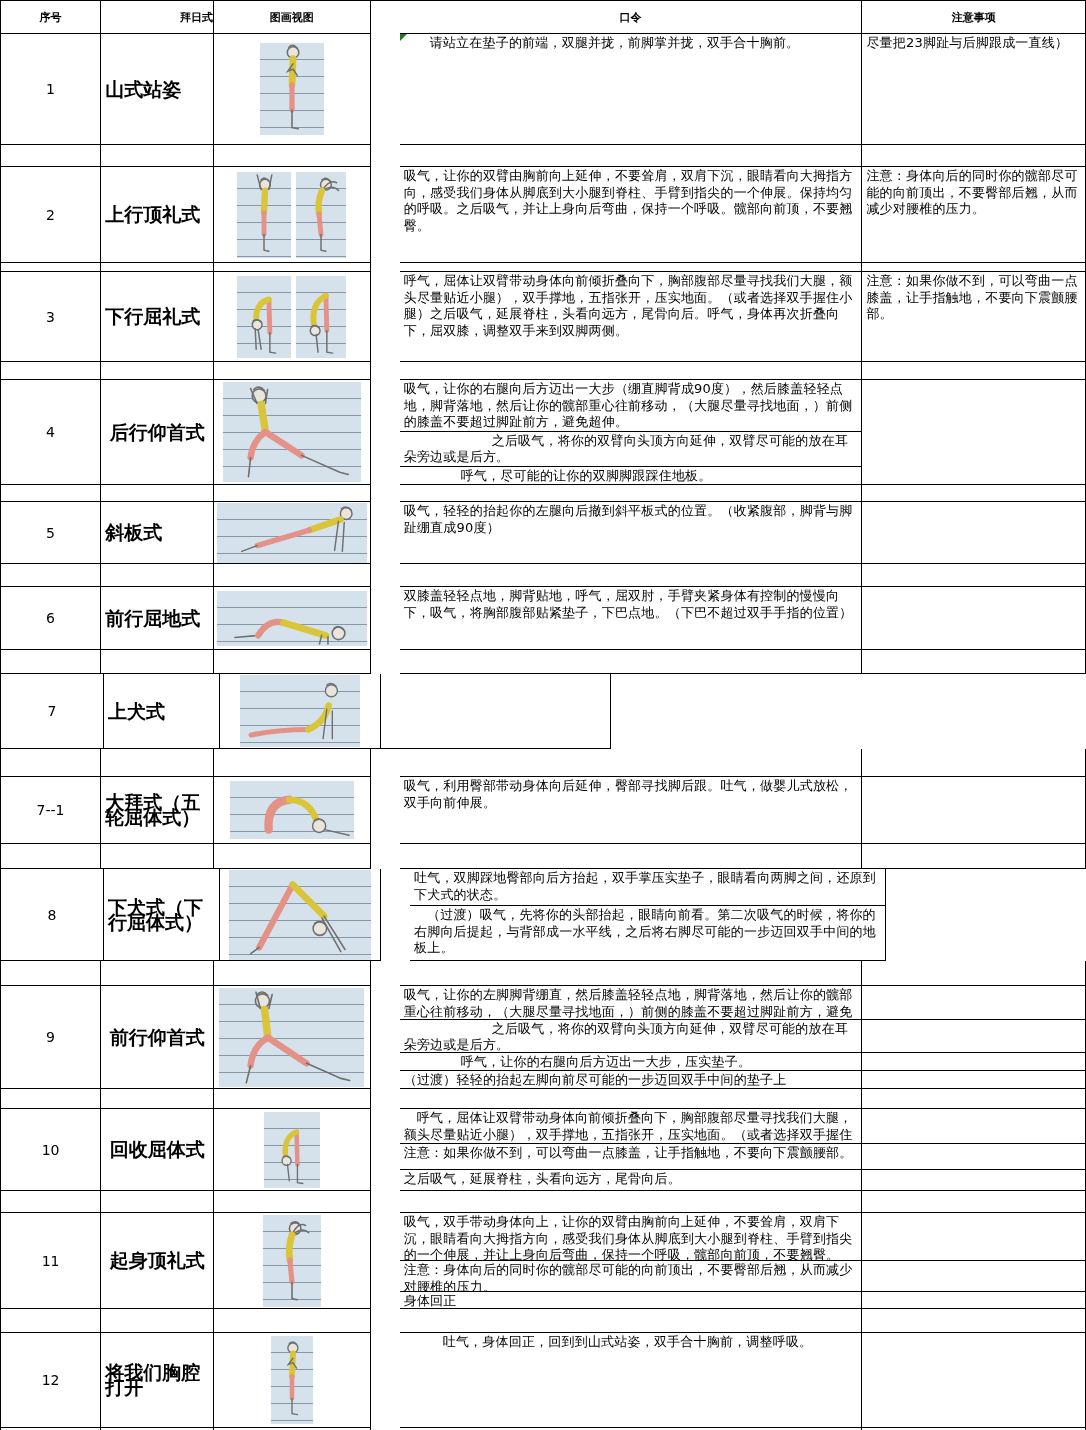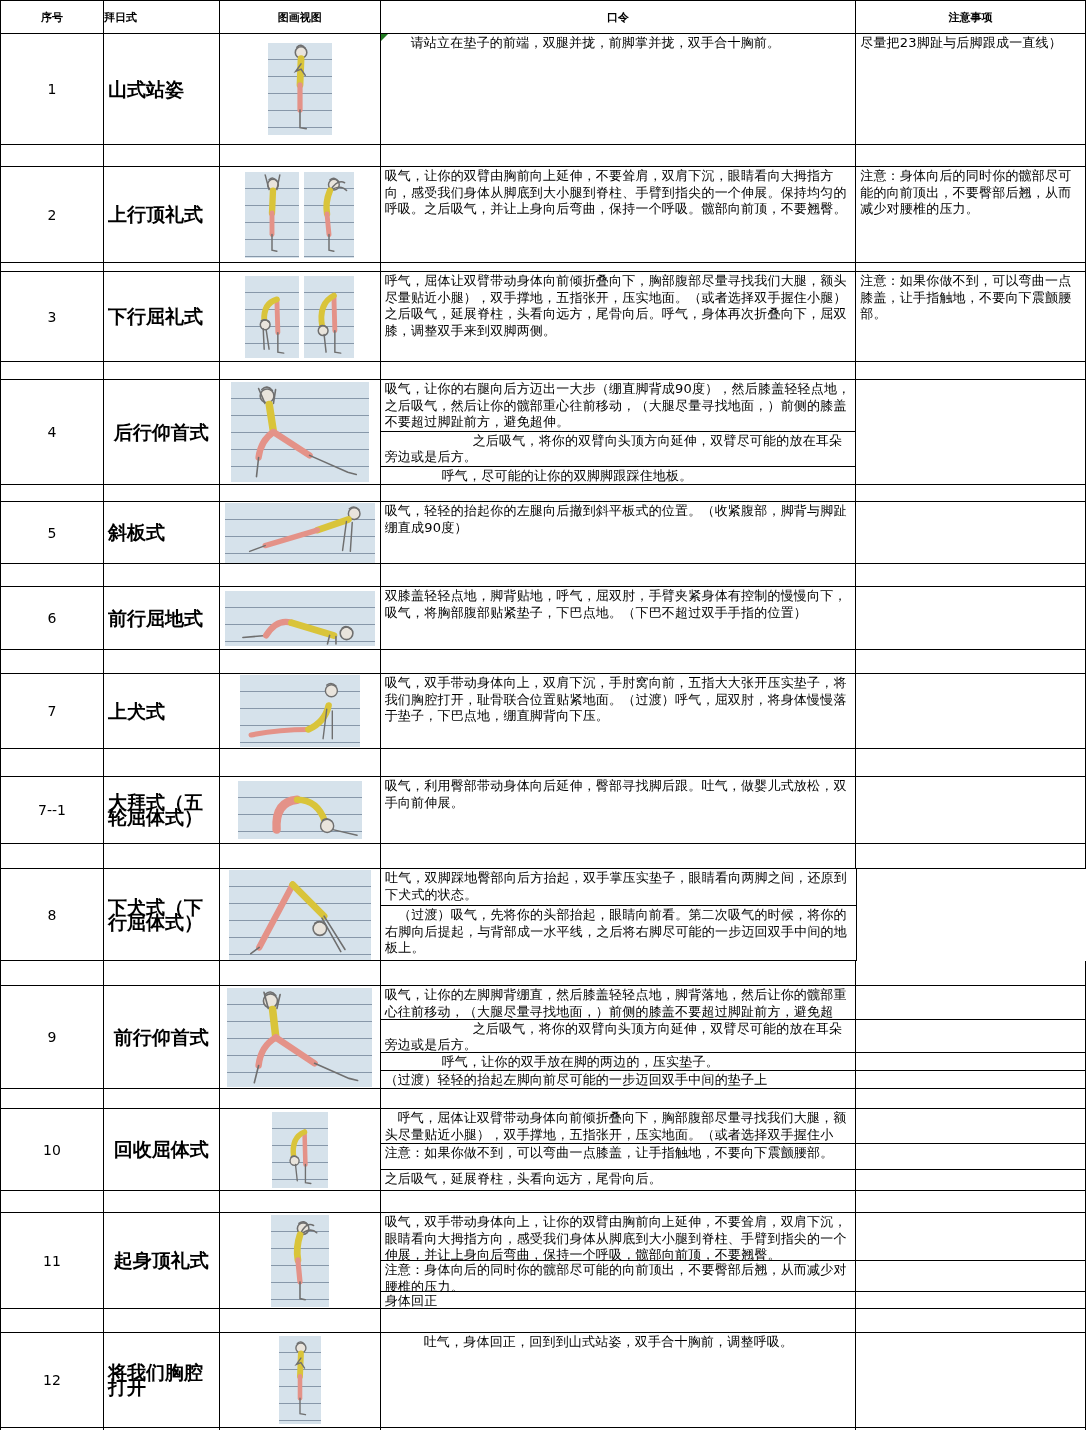--- a/index.html
+++ b/index.html
@@ -3,21 +3,21 @@
 <meta charset="utf-8">
 <style>
   html,body{margin:0;padding:0;background:#fff;font-family:"DejaVu Sans","Liberation Sans",sans-serif;color:#000;}
   .sheet{position:relative;width:1086px;height:1430px;border-left:1px solid #000;border-top:1px solid #000;box-sizing:border-box;overflow:hidden;background:#fff;}
   .row{display:flex;width:100%;}
   .c{border-right:1px solid #000;border-bottom:1px solid #000;box-sizing:border-box;position:relative;overflow:hidden;background:#fff;}
   .c1{width:103px;display:flex;align-items:center;justify-content:center;font-size:14px;}
   .c2{width:116px;display:flex;align-items:center;padding:0 4px;font-weight:bold;font-size:19px;line-height:15px;}
   .c2.ctr{justify-content:center;text-align:center;}
   .c3{width:161px;display:flex;align-items:center;justify-content:center;gap:5px;}
-  .c4{width:476px;display:flex;flex-direction:column;}
+  .c4{width:476px;display:flex;flex-direction:column;margin-left:29px;}
   .c5{width:230px;display:flex;flex-direction:column;font-size:13px;}
   .hdr .c{font-weight:bold;font-size:11px;display:flex;align-items:center;justify-content:center;padding:0;}
   .sub{flex:1;padding:1px 3px 0 4px;box-sizing:border-box;font-size:13px;line-height:16.5px;letter-spacing:0.2px;overflow:hidden;}
   .sub + .sub{border-top:1px solid #000;}
   .vc{display:flex;align-items:flex-start;}
   .vc > span{display:block;width:100%;}
   .ti1{text-indent:13px;} .ti2{text-indent:26px;} .ti3{text-indent:39px;} .ti4{text-indent:57px;} .ti5{text-indent:88px;}
   b.pfx{font-weight:normal;}
   .img{background:#d6e2eb;background-image:repeating-linear-gradient(to bottom,transparent 0 16px,rgba(70,90,115,.55) 16px 17px);display:flex;align-items:center;justify-content:center;}
   .img svg{width:100%;height:100%;}
@@ -28,21 +28,21 @@
 </head>
 <body>
 
 <div class="sheet">
 
   <div class="row hdr" style="height:33px">
     <div class="c c1">
         <span>序号</span>
       </div>
     <div class="c c2">
-        <span style="width:100%;text-align:left">拜日式</span>
+        <span style="width:100%;text-align:right">拜日式</span>
       </div>
     <div class="c c3">
         <span>图画视图</span>
       </div>
     <div class="c c4" style="align-items:center;justify-content:center;flex-direction:row">
         <span>口令</span>
       </div>
     <div class="c c5" style="justify-content:center;flex-direction:row">
         <span>注意事项</span>
       </div>
@@ -207,21 +207,21 @@
           <path d="M36 20l4 26" stroke="#d9c43a" stroke-width="7"></path>
           <path d="M40 46q-12 8-14 24" stroke="#e49288" stroke-width="6"></path>
           <path d="M26 70l-2 18"></path>
           <path d="M40 46l34 22" stroke="#e49288" stroke-width="6"></path>
           <path d="M74 68l36 16l8 2"></path>
             </g>
           </svg>
       </div>
     </div>
     <div class="c c4">
-      <div class="sub" style="flex:3">吸气，让你的右腿向后方迈出一大步（绷直脚背成90度），然后膝盖轻轻点地，之后吸气，然后让你的髋部重心往前移动，（大腿尽量寻找地面，）前侧的膝盖不要超过脚趾前方，避免超伸。</div>
+      <div class="sub" style="flex:3">吸气，让你的右腿向后方迈出一大步（绷直脚背成90度），然后膝盖轻轻点地，脚背落地，然后让你的髋部重心往前移动，（大腿尽量寻找地面，）前侧的膝盖不要超过脚趾前方，避免超伸。</div>
       <div class="sub ti5" style="flex:2">之后吸气，将你的双臂向头顶方向延伸，双臂尽可能的放在耳朵旁边或是后方。</div>
       <div class="sub ti4" style="flex:1">呼气，尽可能的让你的双脚脚跟踩住地板。</div>
     </div>
     <div class="c c5">
         <div class="sub"></div>
       </div>
   </div>
 
   <div class="row sp" style="height:17px">
       <div class="c c1"></div>
@@ -317,23 +317,20 @@
         <svg viewBox="0 0 130 76">
             <g fill="none" stroke="#6f6f6f" stroke-width="1.5" stroke-linecap="round">
           <path d="M12 64q30-6 62-6" stroke="#e49288" stroke-width="5.5"></path>
           <path d="M74 58q18-8 22-26" stroke="#d9c43a" stroke-width="7"></path>
           <circle cx="99" cy="16" r="6.5" fill="#e9e4dc"></circle>
               <path d="M94 10q5-4 10 1"></path>
           <path d="M94 36l-4 32M100 38v30"></path>
             </g>
           </svg>
       </div>
-    </div>
-    <div class="c c4">
-      <div class="sub">吸气，双手带动身体向上，双肩下沉，手肘窝向前，五指大大张开压实垫子，将我们胸腔打开，耻骨联合位置贴紧地面。（过渡）呼气，屈双肘，将身体慢慢落于垫子，下巴点地，绷直脚背向下压。</div>
     </div>
     <div class="c c5">
         <div class="sub"></div>
       </div>
   </div>
 
   <div class="row sp" style="height:28px">
       <div class="c c1"></div>
       <div class="c c2"></div>
       <div class="c c3"></div>
@@ -431,21 +428,21 @@
           <path d="M27 72l-4 16"></path>
           <path d="M43 46l36 24" stroke="#e49288" stroke-width="6"></path>
           <path d="M79 70l32 14l8 2"></path>
             </g>
           </svg>
       </div>
     </div>
     <div class="c c4">
       <div class="sub" style="flex:2">吸气，让你的左脚脚背绷直，然后膝盖轻轻点地，脚背落地，然后让你的髋部重心往前移动，（大腿尽量寻找地面，）前侧的膝盖不要超过脚趾前方，避免超伸。</div>
       <div class="sub ti5" style="flex:2">之后吸气，将你的双臂向头顶方向延伸，双臂尽可能的放在耳朵旁边或是后方。</div>
-      <div class="sub ti4" style="flex:1">呼气，让你的双手放在脚的两边的，压实垫子。</div>
+      <div class="sub ti4" style="flex:1">呼气，让你的右腿向后方迈出一大步，压实垫子。</div>
       <div class="sub" style="flex:1"><b class="pfx">（过渡）</b><span>轻轻的抬起左脚向前尽可能的一步迈回双手中间的垫子上</span></div>
     </div>
     <div class="c c5">
       <div class="sub" style="flex:2"></div>
       <div class="sub" style="flex:2"></div>
       <div class="sub" style="flex:1"></div>
       <div class="sub" style="flex:1"></div>
     </div>
   </div>
 

